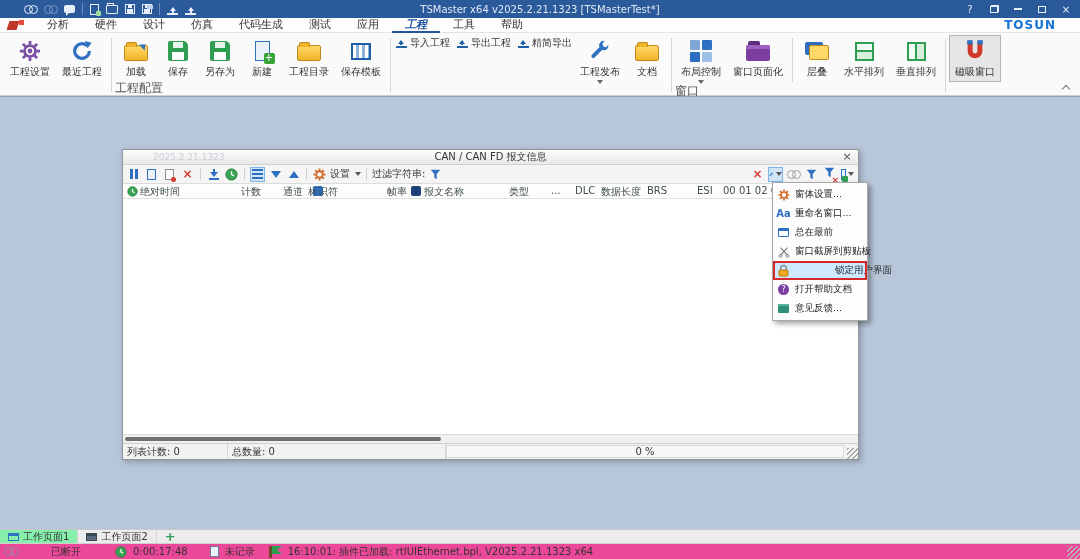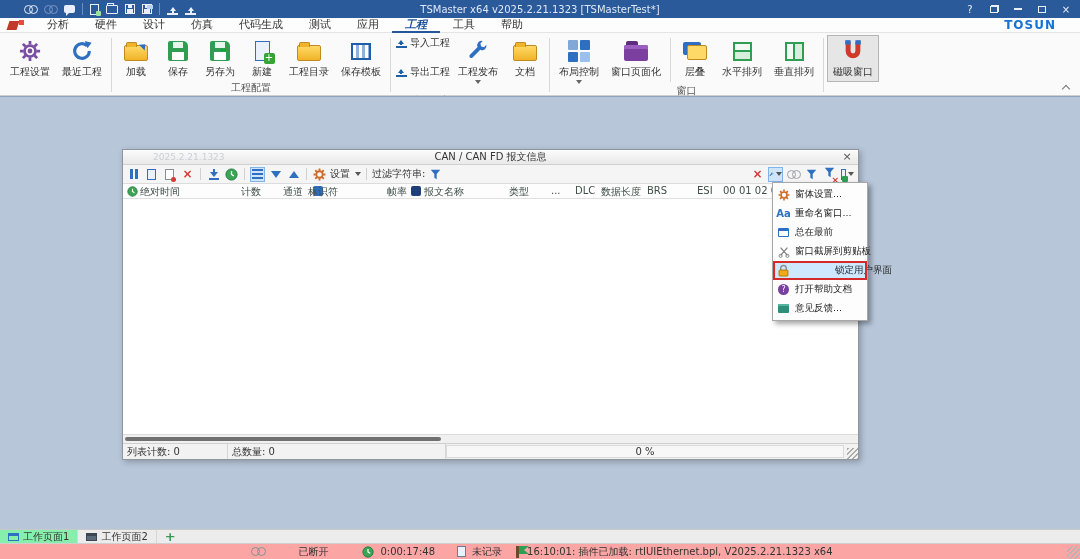--- a/index.html
+++ b/index.html
@@ -45,27 +45,27 @@
   .applogo::before { content:""; position:absolute; left:0; top:1px; width:10px; height:9px; background:#c0392b; transform:skewX(-18deg); }
   .applogo::after { content:""; position:absolute; right:0; top:0; width:5px; height:5px; background:#e74c3c; }
   .mtab { padding:0 13px; font-size:11px; color:#333; height:15px; line-height:14px; }
   .mtab.active { color:#1a4f9c; font-weight:bold; border-bottom:2px solid #2456a0;font-style:italic; }
   .brand { margin-left:auto; margin-right:24px; color:#1673d2; font-weight:bold; font-size:12px; letter-spacing:1px; }
 
   
   .ribbon { height:63px; background:#fafafa; border-bottom:1px solid #cfcfcf; display:flex; align-items:stretch; padding:2px 0 0 4px; position:relative; flex:0 0 63px; }
   .rgroup { display:flex; flex-direction:column; }
   .rbtns { display:flex; align-items:stretch; flex:1; }
-  .rlabel { text-align:center; font-size:10px; color:#555; height:13px; line-height:12px; }
+  .rlabel { text-align:left; font-size:12px; color:#555; height:13px; line-height:12px; }
   .rsep { width:1px; background:#d8d8d8; margin:3px 3px 3px 3px; }
   .rbtn { display:flex; flex-direction:column; align-items:center; justify-content:flex-start; padding:2px 5px 0 5px; min-width:42px; border:1px solid transparent; }
   .rbtn .ricon { height:26px; display:flex; align-items:center; justify-content:center; }
   .rbtn .rlbl { font-size:10px; color:#333; white-space:nowrap; margin-top:1px; }
   .rbtn.active { background:#e6e6e6; border:1px solid #b5b5b5; }
-  .sstack { display:flex; flex-direction:column; justify-content:center; gap:14px; padding:0 2px; }
+  .sstack { display:flex; flex-direction:row; justify-content:center; gap:7px; padding:0 2px; }
   .sbtn { display:flex; align-items:center; gap:3px; font-size:10px; color:#333; height:15px; white-space:nowrap; }
   .dda { width:0; height:0; border-left:3px solid transparent; border-right:3px solid transparent; border-top:4px solid #666; margin:1px auto 0; }
   .ribbon-collapse { position:absolute; right:10px; bottom:4px; width:7px; height:7px; }
   .ribbon-collapse::before { content:""; position:absolute; left:0; top:2px; width:5px; height:5px; border-top:1.5px solid #777; border-left:1.5px solid #777; transform:rotate(45deg); }
 
   
   .ic-folder { position:relative; width:24px; height:16px; background:linear-gradient(#ffd967,#f0b428); border:1px solid #c28a1e; border-radius:2px; margin-top:4px; }
   .ic-folder::before { content:""; position:absolute; top:-4px; left:1px; width:9px; height:4px; background:#f0b428; border:1px solid #c28a1e; border-bottom:none; border-radius:2px 2px 0 0; }
   .ic-folder.open::after { content:""; position:absolute; right:-2px; top:-6px; border:4px solid transparent; border-bottom:5px solid #2f6fc1; transform:rotate(45deg); }
   .ic-floppy { position:relative; width:20px; height:20px; background:#2f9e53; border-radius:2px 5px 2px 2px; }
@@ -154,21 +154,21 @@
 
   
   .wstabs { flex:0 0 13px; background:#ececec; border-top:1px solid #c9c9c9; display:flex; align-items:center; font-size:10px; }
   .wstab { display:flex; align-items:center; gap:4px; padding:0 8px; height:13px; border-right:1px solid #d6d6d6; color:#333; }
   .wstab.active { background:#86efac; }
   .wsic { width:11px; height:8px; border:1.5px solid #2f6fc1; border-top-width:3px; }
   .wsic.dark { border-color:#3a4652; background:#5a6b7c; }
   .wsadd { color:#2e9e53; font-weight:bold; font-size:13px; padding:0 8px; line-height:12px; }
 
   
-  .statusbar { flex:0 0 16px; background:#fca5a5; border-top:1px solid #cfcfcf; display:flex; align-items:center; font-size:10px; color:#333; position:relative;justify-content:center; }
+  .statusbar { flex:0 0 16px; background:#ec4899; border-top:1px solid #cfcfcf; display:flex; align-items:center; font-size:10px; color:#333; position:relative; }
   .sb-ic { flex:0 0 auto; }
   .s-unlink { position:relative; width:13px; height:9px; margin-left:4px; }
   .s-unlink::before,.s-unlink::after { content:""; position:absolute; width:7px; height:7px; border:1.5px solid #8a8f94; border-radius:50%; top:0; }
   .s-unlink::before{ left:0; } .s-unlink::after{ left:6px; }
   .s-page { width:9px; height:11px; border:1px solid #6b7f94; background:#eaf1fb; }
   .s-flag { position:relative; width:3px; height:12px; background:#6b4a2a; }
   .s-flag::before { content:""; position:absolute; left:3px; top:0; width:0; height:0; border-top:4px solid #2e9e53; border-bottom:4px solid #2e9e53; border-right:5px solid transparent; border-left:5px solid #2e9e53; }
   .sb-grip { position:absolute; right:0; bottom:0; width:13px; height:13px; background:repeating-linear-gradient(-45deg,#b5b5b5 0 1px,transparent 1px 3.5px); }
 </style>
 </head>
@@ -595,17 +595,17 @@
     <span class="sb-ic s-unlink"></span>
     <span style="margin-left:34px">已断开</span>
     <svg width="12" height="12" viewBox="0 0 14 14" style="margin-left:34px">
         <circle cx="7" cy="7" r="6" fill="#3aa655" stroke="#1e7a3a"></circle>
         <path d="M7 3.5V7l2.5 1.5" stroke="#fff" stroke-width="1.4" fill="none"></path>
       </svg>
     <span style="margin-left:6px">0:00:17:48</span>
     <span class="sb-ic s-page" style="margin-left:22px"></span>
     <span style="margin-left:6px">未记录</span>
     <span class="sb-ic s-flag" style="margin-left:14px"></span>
-    <span style="margin-left:8px">16:10:01: 插件已加载: rtIUIEthernet.bpl, V2025.2.21.1323 x64</span>
+    <span style="margin-left:16px">16:10:01: 插件已加载: rtIUIEthernet.bpl, V2025.2.21.1323 x64</span>
     <span class="sb-grip"></span>
   </div>
 
 </div>
 
 </body></html>

